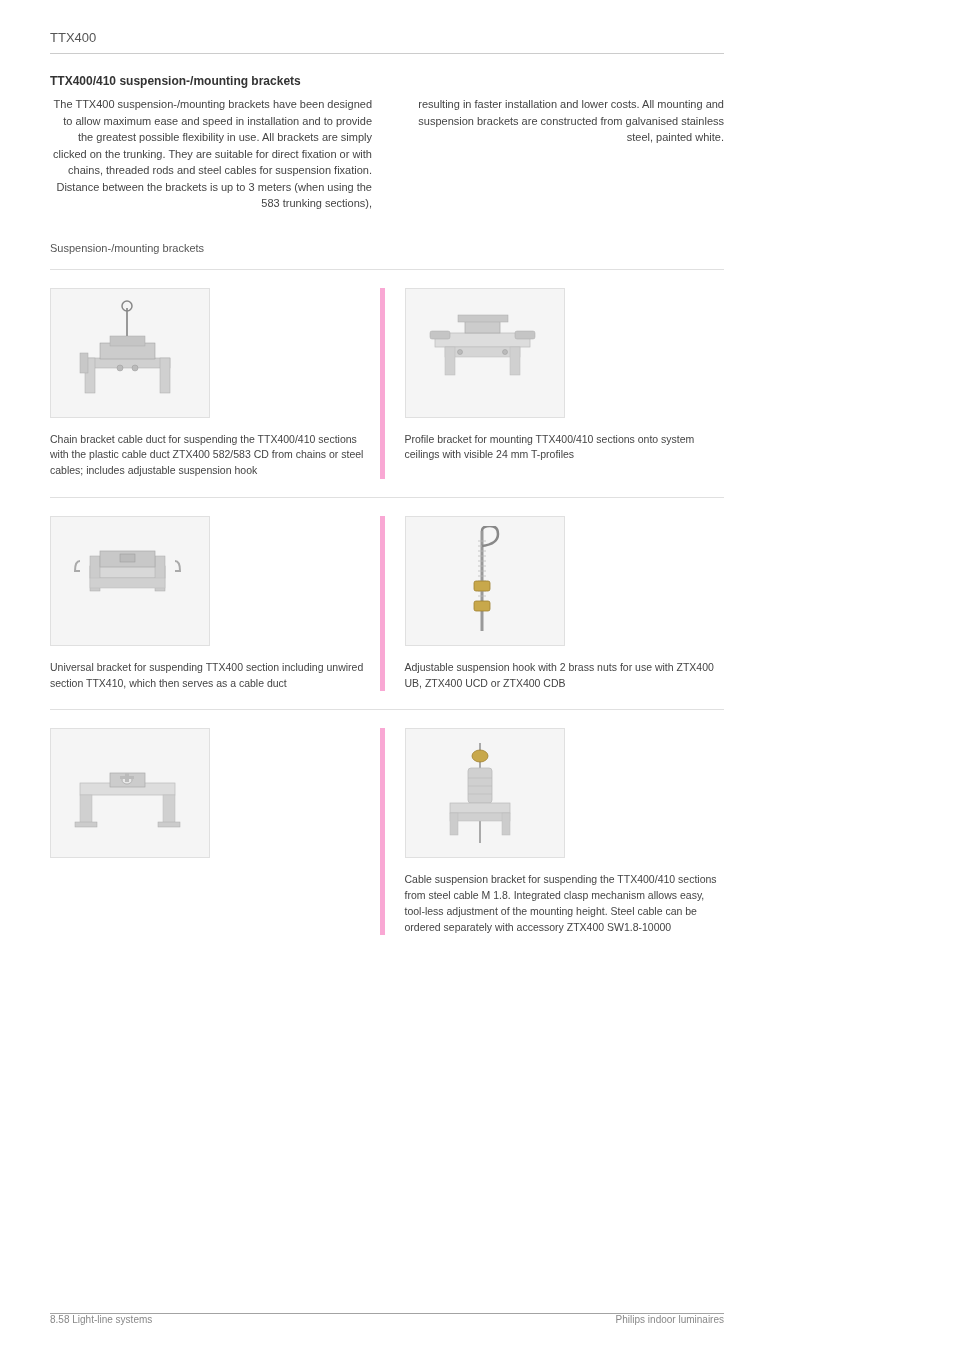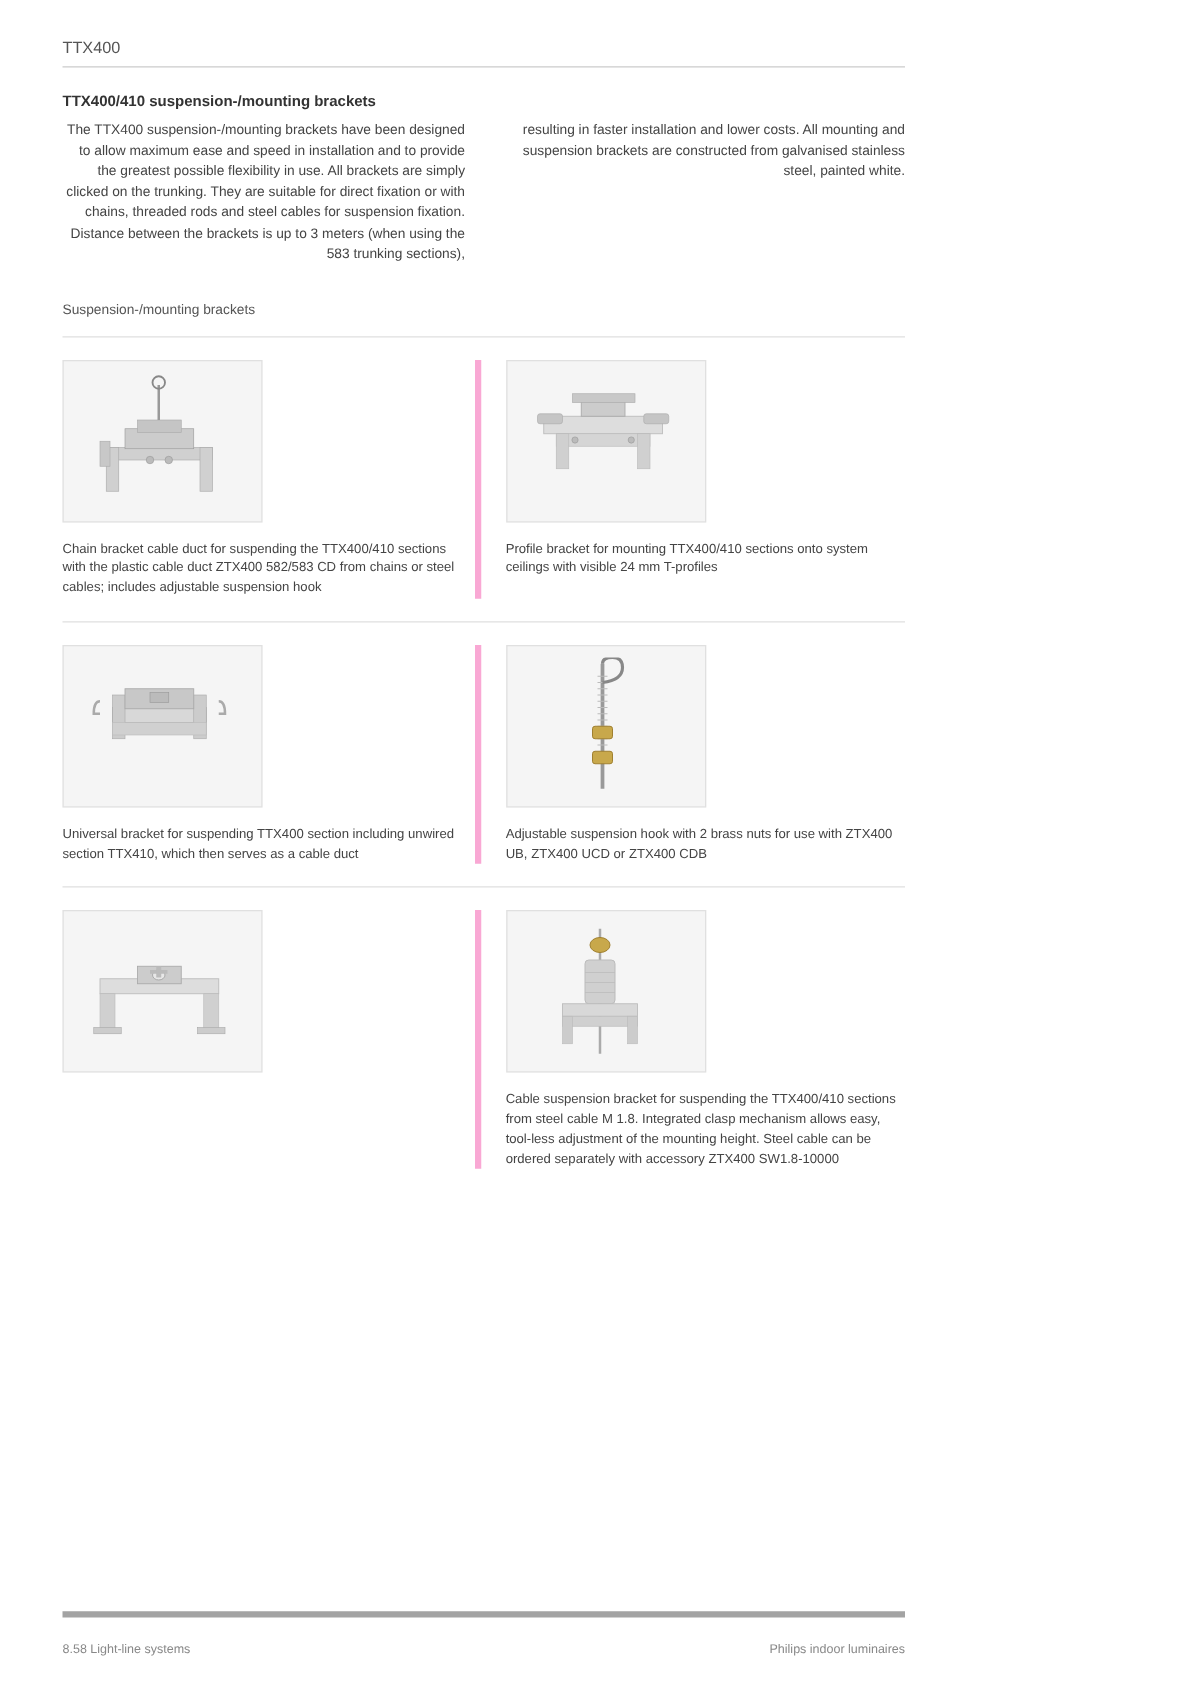--- a/index.html
+++ b/index.html
@@ -93,22 +93,22 @@
     }
     .page-footer {
       position: absolute;
       bottom: 25px;
       left: 50px;
       right: 50px;
       display: flex;
       justify-content: space-between;
       font-size: 10px;
       color: #888;
-      border-top: 5px solid #a3a3a3;
-      padding-top: 20px;
+      border-top: 1px solid #a3a3a3;
+      padding-top: 0;
     }
     
     .bracket-svg {
       width: 130px;
       height: 110px;
     }
   </style>
 </head>
 <body>
 

